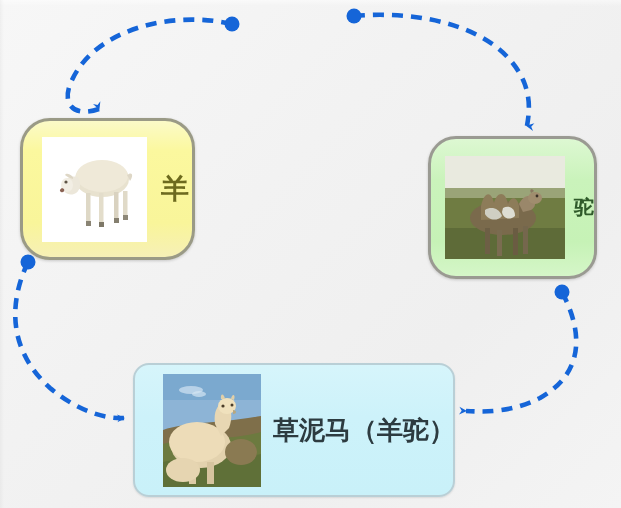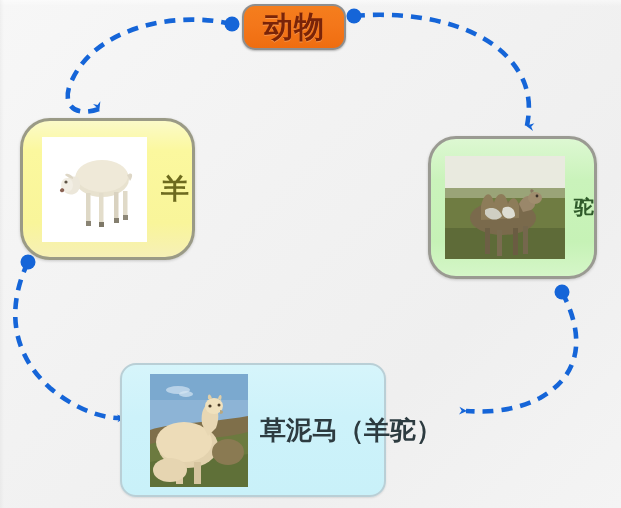--- a/index.html
+++ b/index.html
@@ -117,23 +117,23 @@
   #node-camel .node-title {
     font-size: 20px;
     color: #2f5a2a;
     font-weight: 700;
     margin-left: 9px;
     font-family: "DejaVu Sans", "Liberation Sans", sans-serif;
   }
 
   
   #node-alpaca {
-    left: 120px;
+    left: 133px;
     top: 363px;
-    width: 266px;
+    width: 322px;
     height: 134px;
     border-radius: 16px;
     border: 2px solid #b9cfd6;
     background: linear-gradient(to bottom, #d6f5fb 0%, #cdf2fa 40%, #c9f1f9 100%);
     box-shadow: 0 1px 2px rgba(0,0,0,0.10);
     padding: 0 10px;
   }
   #node-alpaca .thumb {
     width: 98px;
     height: 113px;
@@ -186,23 +186,20 @@
       <path d="M28,262 C10,300 6,348 50,388 C80,413 108,419 124,418" fill="none" stroke="#1565d8" stroke-width="4.6" stroke-dasharray="11 8" stroke-linecap="butt" marker-end="url(#arrowRight)"></path>
       <circle cx="28" cy="262" r="7.5" fill="#1565d8"></circle>
     </g>
 
     <g>
       <path d="M562,292 C582,330 586,372 540,398 C510,413 483,412 466,411" fill="none" stroke="#1565d8" stroke-width="4.6" stroke-dasharray="11 8" stroke-linecap="butt" marker-end="url(#arrowLeft)"></path>
       <circle cx="562" cy="292" r="7.5" fill="#1565d8"></circle>
     </g>
   </svg>
 
-  <div class="node" id="node-root">
-    <span class="node-title">动物</span>
-  </div>
 
   <div class="node" id="node-sheep">
     <div class="thumb">
       <svg viewBox="0 0 105 105" preserveAspectRatio="none">
         <rect x="0" y="0" width="105" height="105" fill="#ffffff"></rect>
         <ellipse cx="60" cy="42" rx="27" ry="18" fill="#e8e2cf"></ellipse>
         <ellipse cx="60" cy="39" rx="26" ry="16" fill="#efe9d8"></ellipse>
         <path d="M36,40 C28,38 22,42 21,48 C20,55 26,59 32,57 C38,55 40,47 36,40 Z" fill="#ece7da"></path>
         <ellipse cx="25" cy="48" rx="6" ry="7" fill="#f2eee4"></ellipse>
         <circle cx="24" cy="45" r="1.6" fill="#5d5345"></circle>

